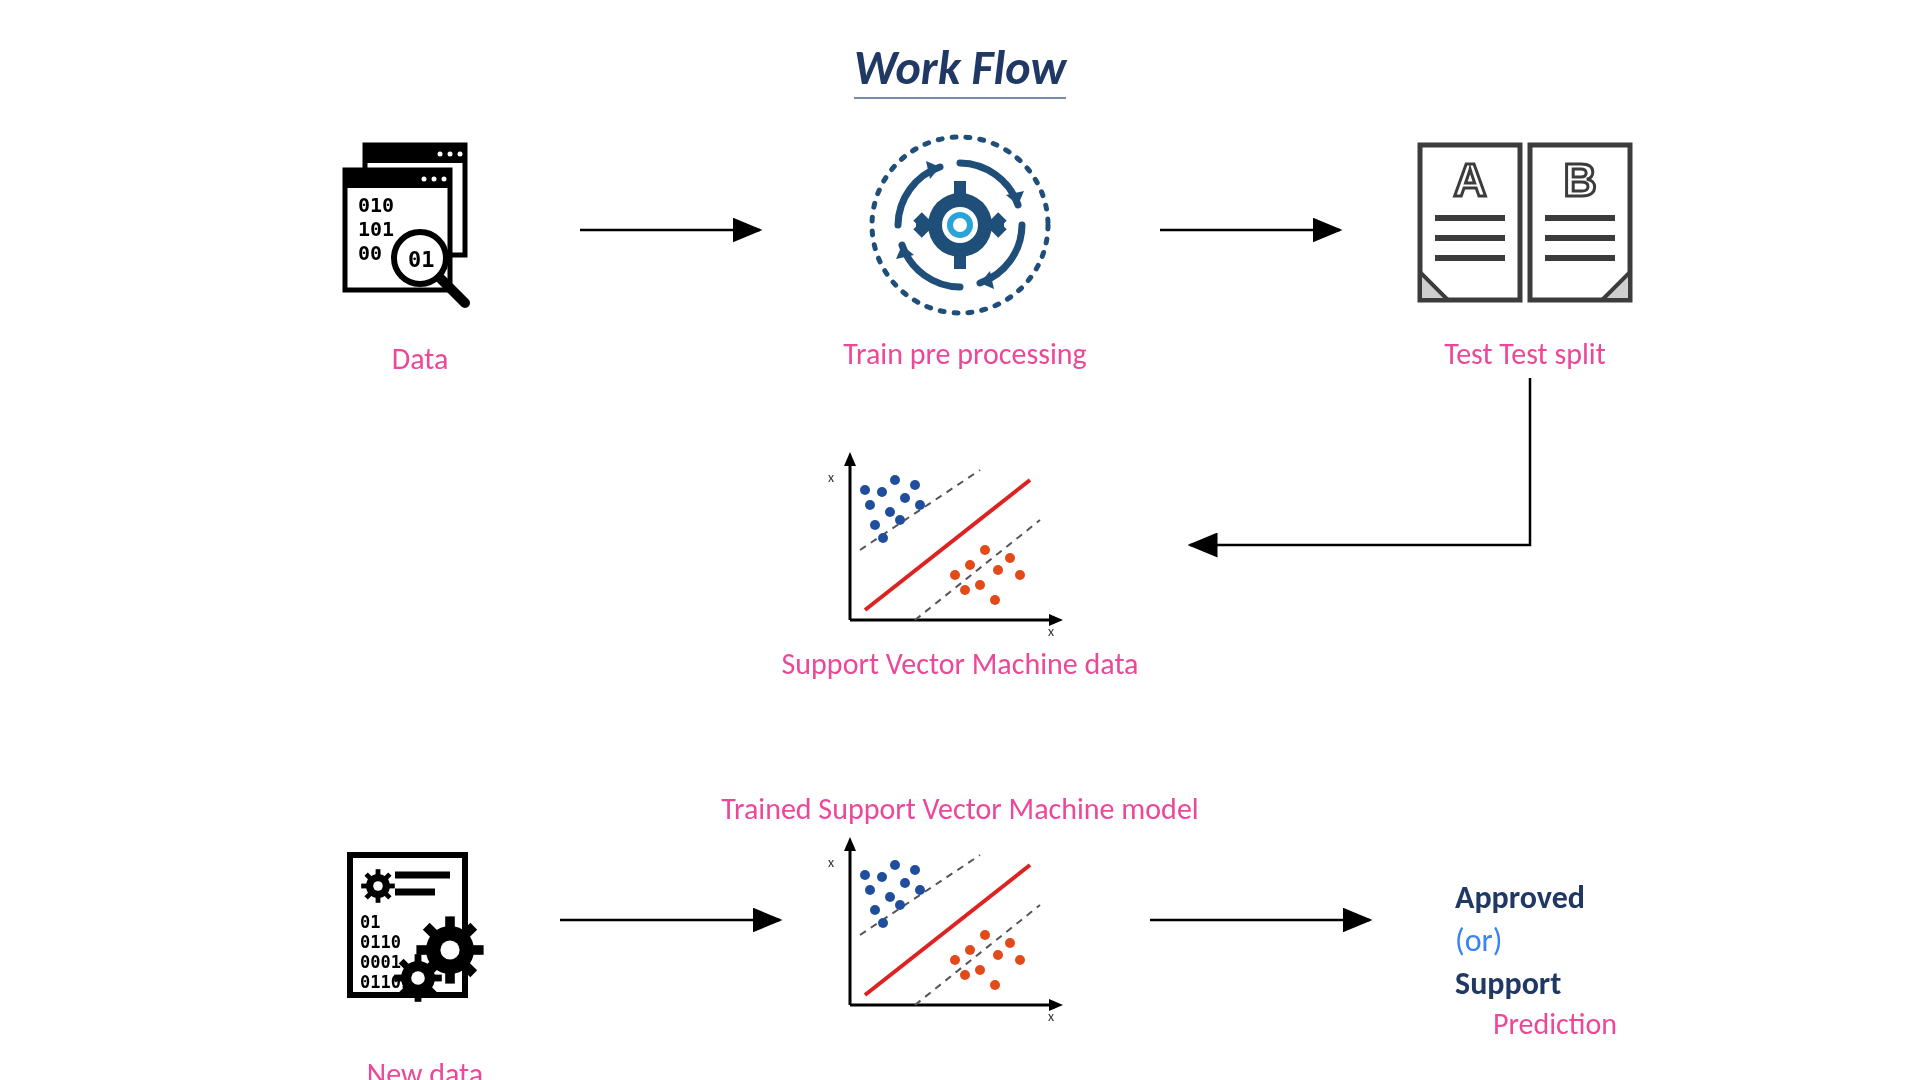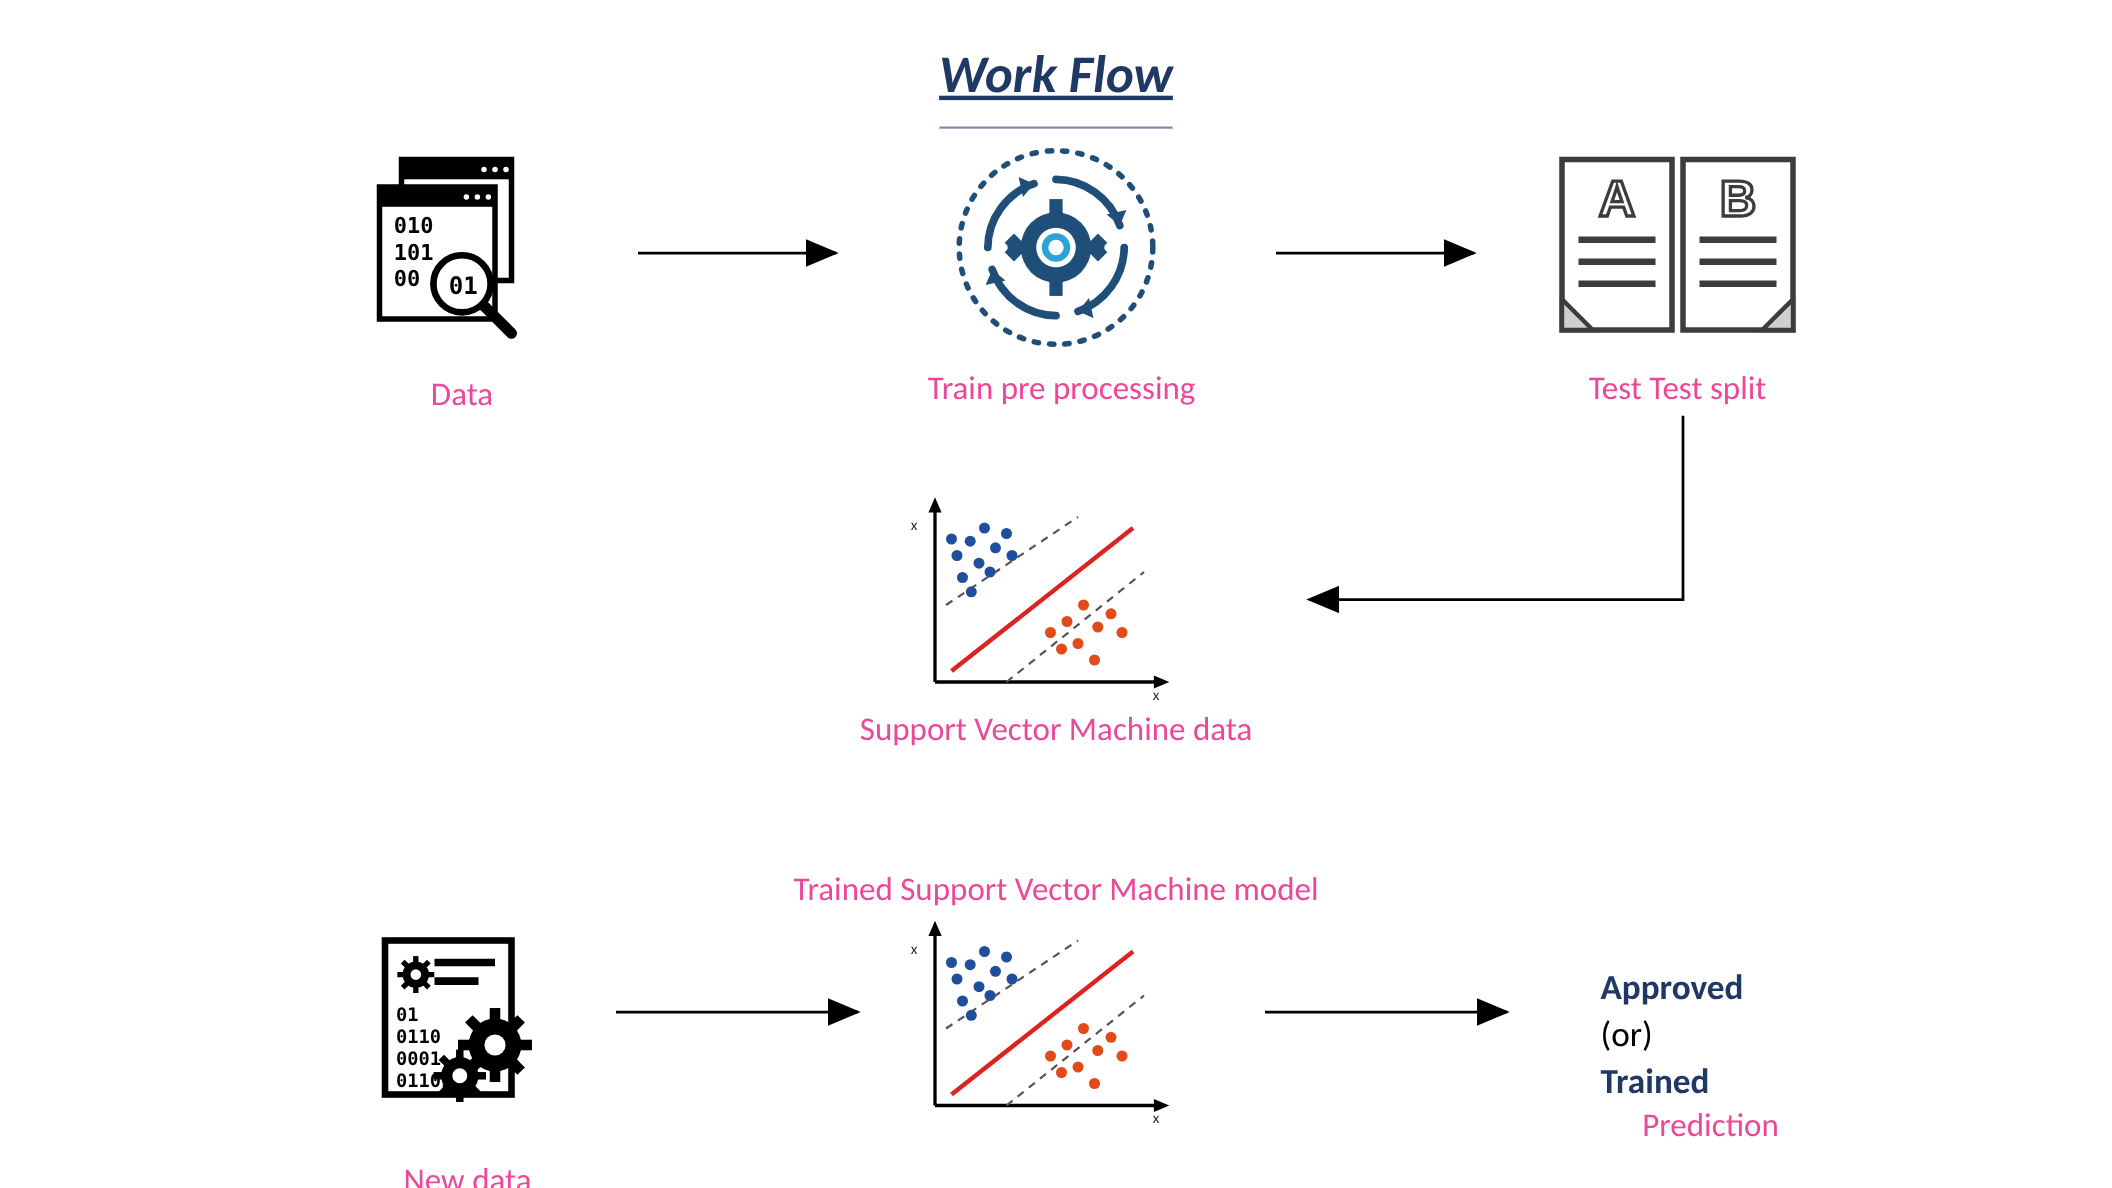--- a/index.html
+++ b/index.html
@@ -20,22 +20,21 @@
     width: 100%;
     text-align: center;
     font-size: 48px;
     font-style: italic;
     font-weight: 700;
     color: #1f3864;
   }
   .title .underline {
     display: inline-block;
     border-bottom: 2px solid #7a8aa8;
-    padding-bottom: 18px;
-    text-decoration: underline;
+    padding-bottom: 0;
   }
   .node-label {
     position: absolute;
     font-size: 30px;
     color: #ec4899;
     text-align: center;
   }
   .icon-box {
     position: absolute;
   }
@@ -46,21 +45,21 @@
   }
   .prediction-box .approved,
   .prediction-box .rejected {
     color: #1f3864;
     font-weight: 600;
   }
   .prediction-box .rejected {
     color: #1f3864;
   }
   .prediction-box .or {
-    color: #000000;
+    color: #3b82f6;
   }
   svg { display: block; }
 </style>
 </head>
 <body>
 
 <div class="title">
   <span class="underline">Work Flow</span>
 </div>
 
@@ -276,21 +275,21 @@
         <circle r="8" fill="#fff"></circle>
       </g>
     </defs>
   </svg>
 </div>
 <div class="node-label" style="left:330px; top:1055px; width:190px;">New data</div>
 
 <div class="prediction-box" style="left:1455px; top:830px;margin-top:46px;">
   <div class="approved">Approved</div>
   <div class="or">(or)</div>
-  <div class="rejected">Trained</div>
+  <div class="rejected">Support</div>
 </div>
 <div class="node-label" style="left:1440px; top:1005px; width:230px;">Prediction</div>
 
 <svg width="1920" height="1080" style="position:absolute; left:0; top:0; pointer-events:none;">
   <defs>
     <marker id="arrowhead" markerWidth="12" markerHeight="10" refX="11" refY="5" orient="auto">
       <polygon points="0 0, 12 5, 0 10" fill="#000"></polygon>
     </marker>
   </defs>
 

